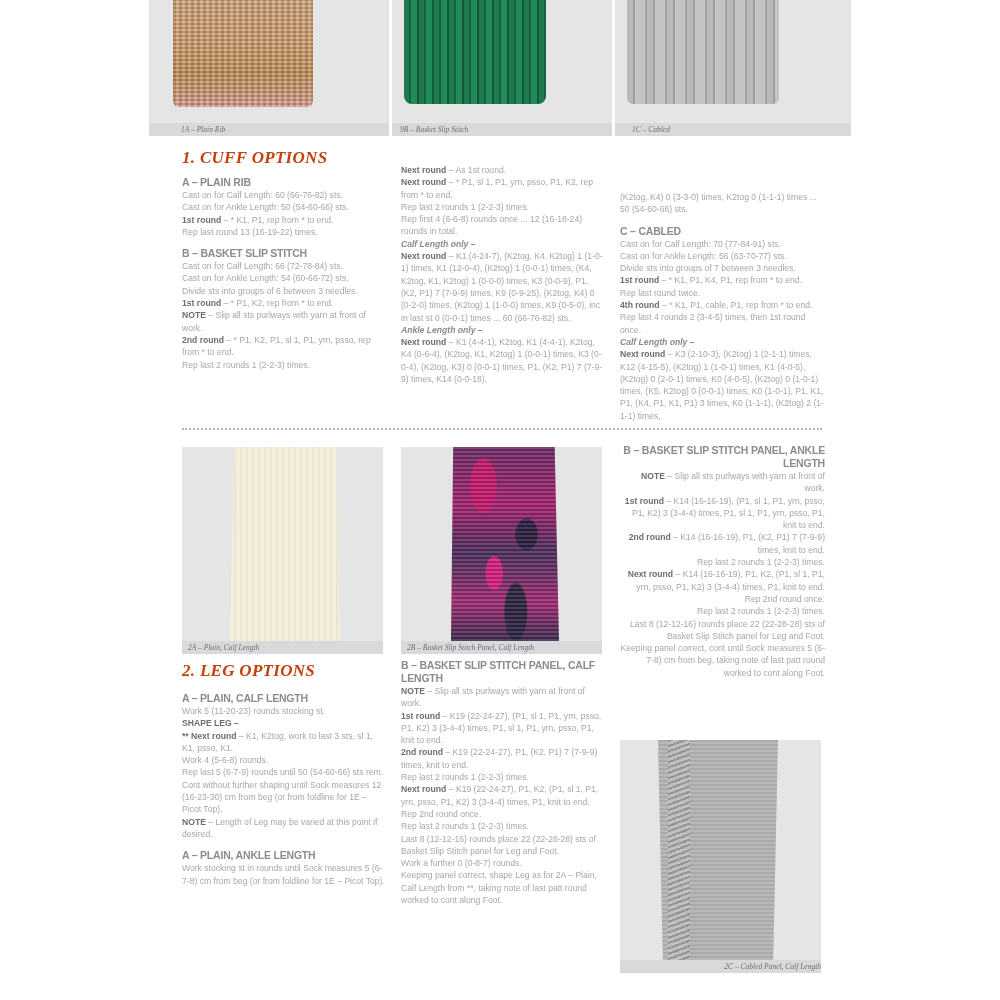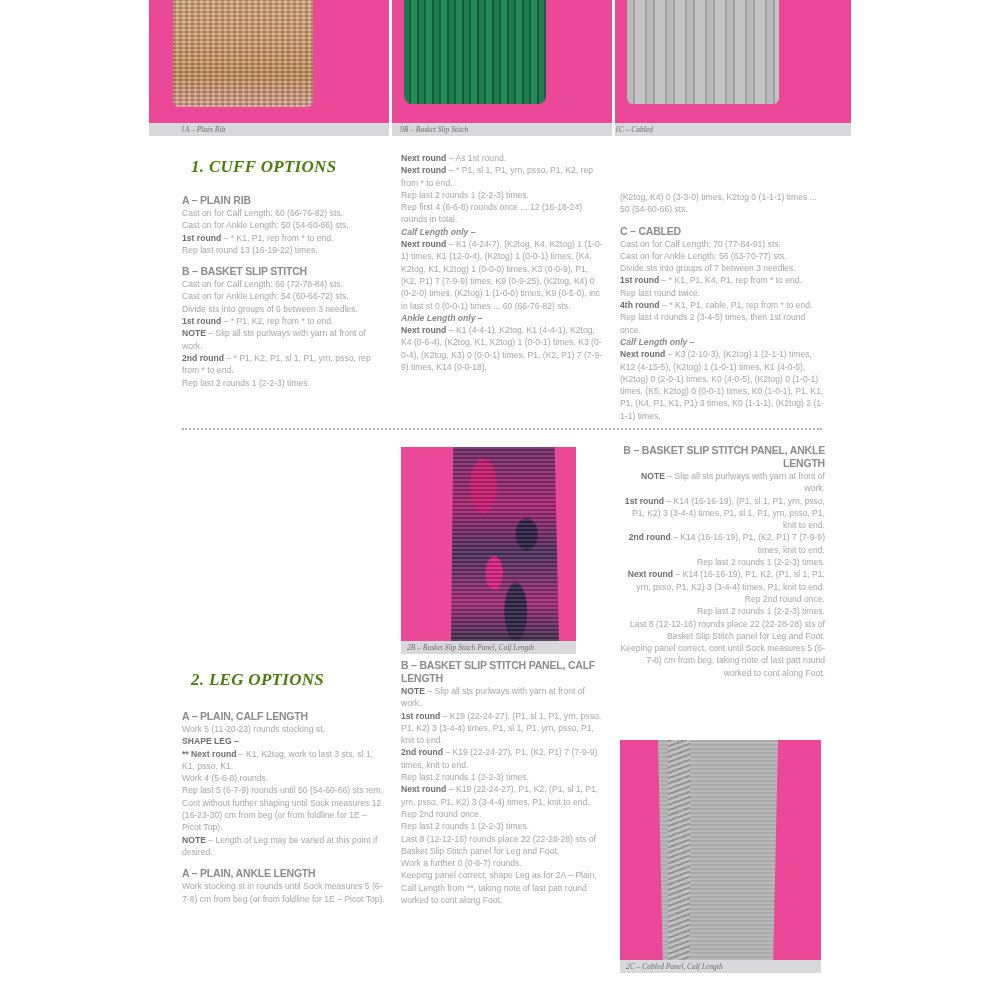--- a/index.html
+++ b/index.html
@@ -1,29 +1,29 @@
 <!DOCTYPE html>
 <html><head>
 <meta charset="utf-8">
 <style>
   html, body { margin:0; padding:0; background:#ffffff; }
   body { width:1000px; height:1000px; position:relative; overflow:hidden; font-family:"Liberation Sans", sans-serif; color:#9a9a9a; }
   .page { position:absolute; left:0; top:0; width:1000px; height:1000px; background:#fff; }
 
-  .photo { position:absolute; overflow:hidden; background:#ec4899; }
+  .photo { position:absolute; overflow:hidden; background:#e5e5e5; }
   .photo .knit { position:absolute; }
   .caption { position:absolute; left:0; right:0; bottom:0; height:13px; background:#d9d9db; color:#6f6f6f;
              font-family:"Liberation Serif", serif; font-style:italic; font-size:7.5px; line-height:13px; padding-left:32px; box-sizing:border-box; }
 
   .col { position:absolute; font-size:8.6px; line-height:12.3px; color:#a7a7a7; }
   .col p { margin:0; }
   .col b { color:#6e6e6e; font-weight:bold; }
   .col i { font-style:italic; color:#8a8a8a; font-weight:bold; }
   .sub { font-weight:bold; color:#8c8c8c; font-size:10.5px; letter-spacing:-0.2px; margin:0 0 1px 0; line-height:13px; }
-  .sect { font-family:"Liberation Serif", serif; font-style:italic; font-size:17px; color:#4d7c0f; letter-spacing:0.3px; margin:9px; line-height:20px; }
+  .sect { font-family:"Liberation Serif", serif; font-style:italic; font-size:17px; color:#c2410c; letter-spacing:0.3px; margin:0; line-height:20px; }
   .gap { height:9px; }
 
   .divider { position:absolute; left:182px; top:428px; width:640px; border-top:2px dotted #b5b5b5; }
 
   
   .tex-orange { background:
       repeating-linear-gradient(0deg, rgba(255,255,255,0.18) 0 2px, rgba(0,0,0,0.08) 2px 4px),
       repeating-linear-gradient(90deg, rgba(120,70,30,0.25) 0 3px, rgba(255,220,180,0.15) 3px 6px),
       linear-gradient(180deg, #c8a27a 0%, #c9976c 40%, #b98a55 70%, #d39a92 100%); }
   .tex-green { background:
@@ -54,21 +54,21 @@
   <div class="photo" style="left:149px;top:0;width:240px;height:136px;">
     <div class="knit tex-orange" style="left:24px;top:0;width:140px;height:107px;border-radius:0 0 6px 6px;"></div>
     <div class="caption">1A – Plain Rib</div>
   </div>
   <div class="photo" style="left:392px;top:0;width:220px;height:136px;">
     <div class="knit tex-green" style="left:12px;top:0;width:142px;height:104px;border-radius:0 0 8px 8px;"></div>
     <div class="caption" style="padding-left:8px;">9B – Basket Slip Stitch</div>
   </div>
   <div class="photo" style="left:615px;top:0;width:236px;height:136px;">
     <div class="knit tex-grey" style="left:12px;top:0;width:152px;height:104px;border-radius:0 0 6px 6px;"></div>
-    <div class="caption" style="padding-left:0;font-style:italic;">1C – Cabled</div>
+    <div class="caption" style="padding-left:17px;font-style:italic;">1C – Cabled</div>
   </div>
 
   <div class="col" style="left:182px;top:148px;width:205px;">
     <h2 class="sect">1. CUFF OPTIONS</h2>
     <div style="height:8px"></div>
     <p class="sub">A – PLAIN RIB</p>
     <p>Cast on for Calf Length: 60 (66-76-82) sts.</p>
     <p>Cast on for Ankle Length: 50 (54-60-66) sts.</p>
     <p><b>1st round</b><span> – * K1, P1, rep from * to end.</span></p>
     <p>Rep last round 13 (16-19-22) times.</p>
@@ -76,21 +76,21 @@
     <p class="sub">B – BASKET SLIP STITCH</p>
     <p>Cast on for Calf Length: 66 (72-78-84) sts.</p>
     <p>Cast on for Ankle Length: 54 (60-66-72) sts.</p>
     <p>Divide sts into groups of 6 between 3 needles.</p>
     <p><b>1st round</b><span> – * P1, K2, rep from * to end.</span></p>
     <p><b>NOTE</b><span> – Slip all sts purlways with yarn at front of work.</span></p>
     <p><b>2nd round</b><span> – * P1, K2, P1, sl 1, P1, yrn, psso, rep from * to end.</span></p>
     <p>Rep last 2 rounds 1 (2-2-3) times.</p>
   </div>
 
-  <div class="col" style="left:401px;top:152px;width:205px;">
+  <div class="col" style="left:401px;top:164px;width:205px;">
     <p><b>Next round</b><span> – As 1st round.</span></p>
     <p><b>Next round</b><span> – * P1, sl 1, P1, yrn, psso, P1, K2, rep from * to end.</span></p>
     <p>Rep last 2 rounds 1 (2-2-3) times.</p>
     <p>Rep first 4 (6-6-8) rounds once ... 12 (16-18-24) rounds in total.</p>
     <p><i>Calf Length only –</i></p>
     <p><b>Next round</b><span> – K1 (4-24-7), (K2tog, K4, K2tog) 1 (1-0-1) times, K1 (12-0-4), (K2tog) 1 (0-0-1) times, (K4, K2tog, K1, K2tog) 1 (0-0-0) times, K3 (0-0-9), P1, (K2, P1) 7 (7-9-9) times, K9 (0-9-25), (K2tog, K4) 0 (0-2-0) times, (K2tog) 1 (1-0-0) times, K9 (0-5-0), inc in last st 0 (0-0-1) times ... 60 (66-76-82) sts.</span></p>
     <p><i>Ankle Length only –</i></p>
     <p><b>Next round</b><span> – K1 (4-4-1), K2tog, K1 (4-4-1), K2tog, K4 (0-6-4), (K2tog, K1, K2tog) 1 (0-0-1) times, K3 (0-0-4), (K2tog, K3) 0 (0-0-1) times, P1, (K2, P1) 7 (7-9-9) times, K14 (0-0-18),</span></p>
   </div>
 
@@ -104,21 +104,25 @@
     <p><b>1st round</b><span> – * K1, P1, K4, P1, rep from * to end.</span></p>
     <p>Rep last round twice.</p>
     <p><b>4th round</b><span> – * K1, P1, cable, P1, rep from * to end.</span></p>
     <p>Rep last 4 rounds 2 (3-4-5) times, then 1st round once.</p>
     <p><i>Calf Length only –</i></p>
     <p><b>Next round</b><span> – K3 (2-10-3), (K2tog) 1 (2-1-1) times, K12 (4-15-5), (K2tog) 1 (1-0-1) times, K1 (4-0-5), (K2tog) 0 (2-0-1) times, K0 (4-0-5), (K2tog) 0 (1-0-1) times, (K5, K2tog) 0 (0-0-1) times, K0 (1-0-1), P1, K1, P1, (K4, P1, K1, P1) 3 times, K0 (1-1-1), (K2tog) 2 (1-1-1) times,</span></p>
   </div>
 
   <div class="divider"></div>
 
-  <div class="photo" style="left:401px;top:447px;width:175px;height:207px;">
+  <div class="photo" style="left:182px;top:447px;width:201px;height:207px;">
+    <div class="knit tex-cream" style="left:48px;top:0;width:110px;height:194px;clip-path:polygon(4% 0,96% 0,100% 100%,0 100%);"></div>
+    <div class="caption" style="padding-left:6px;">2A – Plain, Calf Length</div>
+  </div>
+  <div class="photo" style="left:401px;top:447px;width:201px;height:207px;">
     <div class="knit tex-purple" style="left:50px;top:0;width:108px;height:194px;clip-path:polygon(2% 0,96% 0,100% 100%,0 100%);"></div>
     <div class="caption" style="padding-left:6px;">2B – Basket Slip Stitch Panel, Calf Length</div>
   </div>
 
   <div class="col" style="left:182px;top:661px;width:205px;">
     <h2 class="sect">2. LEG OPTIONS</h2>
     <div style="height:11px"></div>
     <p class="sub">A – PLAIN, CALF LENGTH</p>
     <p>Work 5 (11-20-23) rounds stocking st.</p>
     <p><b>SHAPE LEG –</b></p>
@@ -155,16 +159,16 @@
     <p><b>Next round</b><span> – K14 (16-16-19), P1, K2, (P1, sl 1, P1, yrn, psso, P1, K2) 3 (3-4-4) times, P1, knit to end.</span></p>
     <p>Rep 2nd round once.</p>
     <p>Rep last 2 rounds 1 (2-2-3) times.</p>
     <p>Last 8 (12-12-16) rounds place 22 (22-28-28) sts of Basket Slip Stitch panel for Leg and Foot.</p>
     <p>Keeping panel correct, cont until Sock measures 5 (6-7-8) cm from beg, taking note of last patt round worked to cont along Foot.</p>
   </div>
 
   <div class="photo" style="left:620px;top:740px;width:201px;height:233px;">
     <div class="knit tex-grey2" style="left:38px;top:0;width:120px;height:220px;clip-path:polygon(0 0,100% 0,96% 100%,4% 100%);"></div>
     <div class="knit" style="left:48px;top:0;width:22px;height:220px;background:repeating-linear-gradient(160deg,#8d8d8d 0 2px,#c2c2c2 2px 5px);opacity:0.8;"></div>
-    <div class="caption" style="padding-left:6px;">2C – Cabled Panel, Calf Length</div>
+    <div class="caption" style="padding-left:6px;text-align:right;">2C – Cabled Panel, Calf Length</div>
   </div>
 
 </div>
 
 </body></html>

